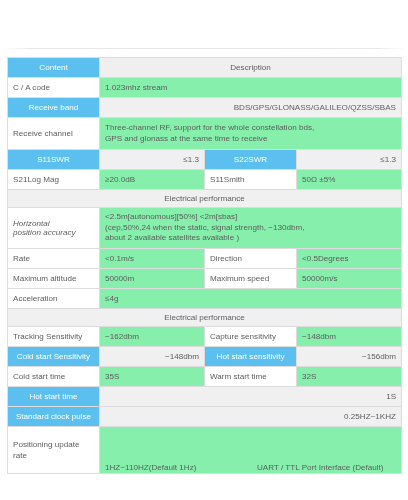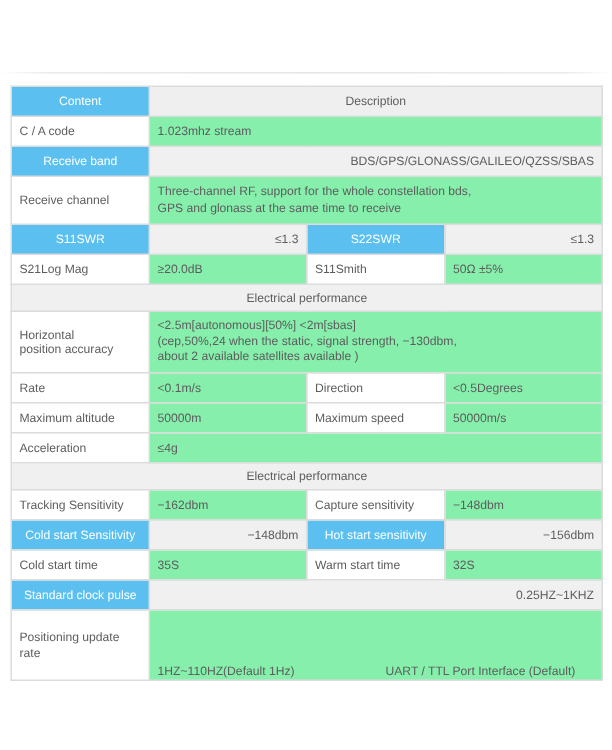--- a/index.html
+++ b/index.html
@@ -90,21 +90,21 @@
   .c-section{
     text-align:center;
     background:#f0f0f0;
     color:#5d5d5d;
     height:17px;
   }
   .r-tall{height:27px;}
   .r-xtall{height:36px;}
   .r-std{height:19px;}
   .multiline{line-height:10.5px;padding-top:2px;padding-bottom:2px;}
-  .twoline{line-height:9.5px;}
+  .twoline{line-height:9.5px;font-style:italic;}
   .val-pair{display:flex;margin-top:35px;}
   .val-pair span:first-child{width:152px;display:inline-block;}
 </style>
 </head>
 <body>
 
 <div id="page">
 
   <div class="hr-soft"></div>
 
@@ -209,20 +209,24 @@
           <td class="c-val-gray r-std">−156dbm</td>
         </tr>
 
         <tr>
           <td class="c-label r-std">Cold start time</td>
           <td class="c-val r-std">35S</td>
           <td class="c-label r-std">Warm start time</td>
           <td class="c-val r-std">32S</td>
         </tr>
 
+        <tr>
+          <td class="c-blue r-std">Hot start time</td>
+          <td class="c-val-gray r-std" colspan="3">1S</td>
+        </tr>
 
 
         <tr>
           <td class="c-blue r-std">Standard clock pulse</td>
           <td class="c-val-gray r-std" colspan="3">0.25HZ~1KHZ</td>
         </tr>
 
         <tr>
           <td class="c-label r-std">Positioning update rate</td>
           <td class="c-val r-std" colspan="3">

